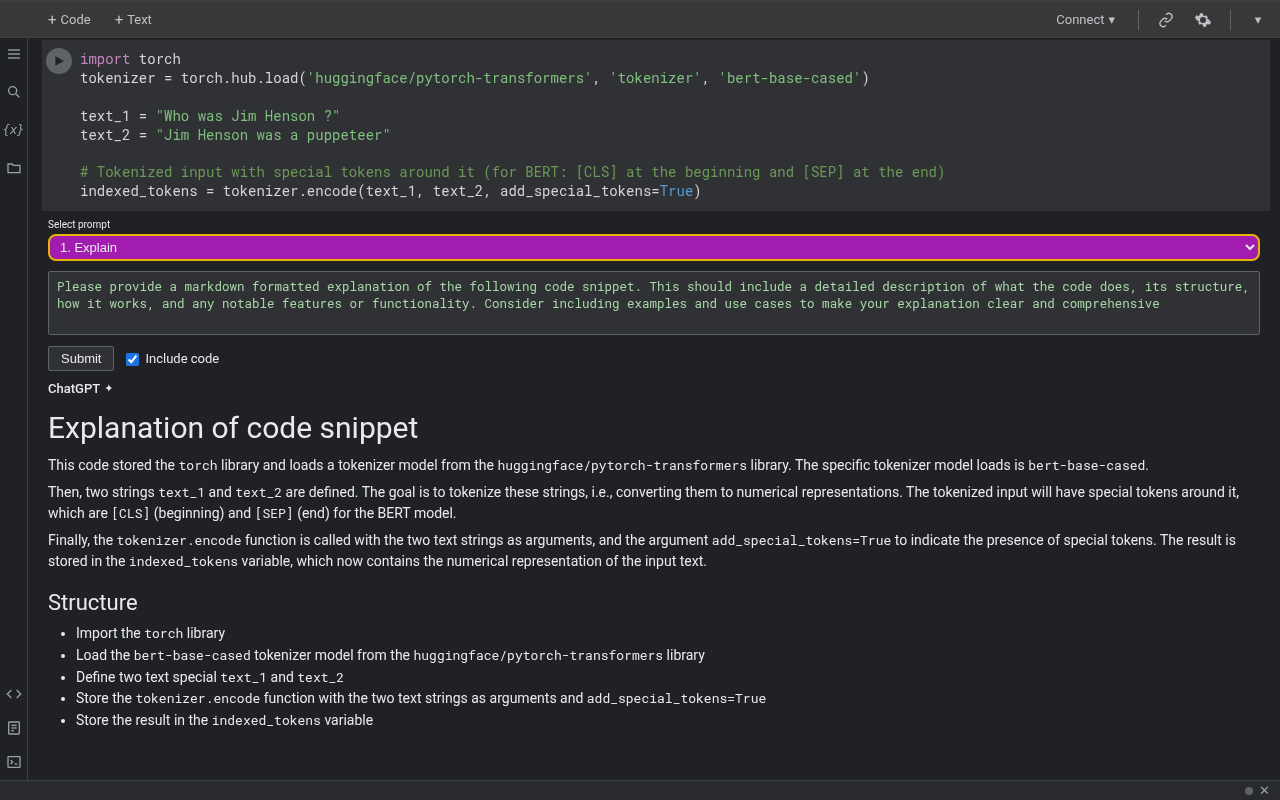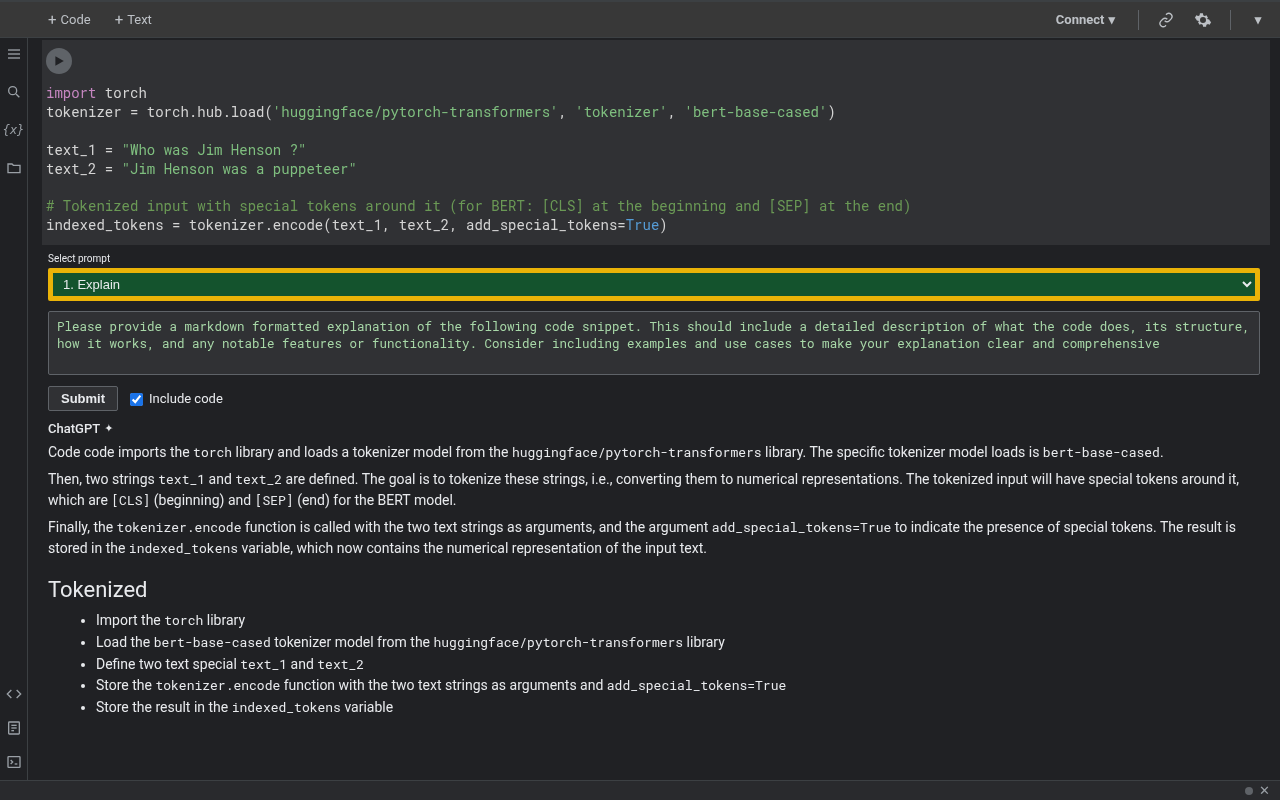--- a/index.html
+++ b/index.html
@@ -22,67 +22,67 @@
   border-bottom: 1px solid #3c4043;
   background: #383838;
 }
 .toolbar-left { display: flex; gap: 4px; }
 .toolbar-btn {
   display: flex; align-items: center; gap: 4px;
   padding: 4px 10px; color: #bdc1c6; cursor: pointer;
   border-radius: 4px; font-size: 13px;
 }
 .plus { font-size: 15px; }
-.toolbar-right { margin-left: auto; display: flex; align-items: center; gap: 9px; font-weight: bold; }
+.toolbar-right { margin-left: auto; display: flex; align-items: center; gap: 9px; }
 .connect-btn { padding: 4px 10px; color: #bdc1c6; display:flex; align-items:center; gap:4px; cursor:pointer; }
 .tb-divider { width:1px; height:20px; background:#5f6368; margin:0 4px; }
 .icon-btn { width:28px; height:28px; display:flex; align-items:center; justify-content:center; color:#bdc1c6; cursor:pointer; border-radius:4px; }
 .left-rail {
   position: absolute; left:0; top:38px; bottom:20px; width:28px;
   background:#202124; border-right:1px solid #3c4043;
   display:flex; flex-direction:column; align-items:center; padding-top:6px; gap:18px;
 }
 .rail-icon { width:20px; height:20px; display:flex; align-items:center; justify-content:center; color:#9aa0a6; cursor:pointer; }
 .rail-bottom { margin-top:auto; margin-bottom:8px; display:flex; flex-direction:column; gap:14px; align-items:center; }
 .main {
   position:absolute; left:28px; right:0; top:38px; bottom:20px;
   overflow-y:auto; overflow-x:hidden;
 }
 .cell-wrap { padding: 0 10px 0 14px; position:relative; }
 .code-cell {
   display:flex; background:#303134; border-radius:0;
-  margin-top:2px; position:relative;flex-direction:column;
+  margin-top:2px; position:relative;
 }
 .run-col { width:34px; display:flex; justify-content:center; padding-top:8px; }
 .run-btn { width:26px; height:26px; border-radius:50%; background:#5f6368; display:flex; align-items:center; justify-content:center; cursor:pointer; }
 .run-btn svg { width:12px; height:12px; fill:#202124; }
 .code-body {
   flex:1; padding:10px 12px 10px 4px;
   font-family: "Roboto Mono", Consolas, monospace; font-size:14px;
   line-height:1.35; white-space:pre; color:#d4d4d4;
 }
 .kw{color:#c586c0}.str{color:#7fbf7f}.cmt{color:#6a9955}.bl{color:#569cd6}
 .cell-top-icons { position:absolute; top:4px; right:14px; display:flex; gap:0; background:#383838; border:1px solid #5f6368; border-radius:4px; padding:2px; }
 .cti { width:24px; height:24px; display:flex; align-items:center; justify-content:center; color:#bdc1c6; cursor:pointer; }
 .tooltip { position:absolute; top:4px; left:636px; background:#5f6368; color:#fff; padding:4px 12px; font-size:12px; border-radius:2px; border:1px solid #80868b; }
 .prompt-section { padding: 8px 20px 0 20px; }
 .sp-label { font-size:10px; color:#e8eaed; margin-bottom:4px; }
-.sp-select { width:100%; background:#14532d; color:#e8eaed; border:5px solid #eab308; padding:3px 6px; font-size:13px; border-radius:2px; }
+.sp-select { width:100%; background:#a21caf; color:#e8eaed; border:2px solid #eab308; padding:3px 6px; font-size:13px; border-radius:8px; }
 .prompt-ta { width:100%; height:64px; margin-top:10px; background:#303134; color:#a8d8a8; border:1px solid #5f6368; padding:6px 8px; font-family:"Roboto Mono",monospace; font-size:12.5px; resize:none; border-radius:2px; line-height:1.35; }
 .submit-row { display:flex; align-items:center; gap:12px; margin-top:8px; }
-.submit-btn { background:#303134; border:1px solid #5f6368; color:#e8eaed; padding:4px 12px; font-size:13px; cursor:pointer; border-radius:2px;font-weight:bold; }
+.submit-btn { background:#303134; border:1px solid #5f6368; color:#e8eaed; padding:4px 12px; font-size:13px; cursor:pointer; border-radius:2px; }
 .inc-code { display:flex; align-items:flex-end; gap:6px; font-size:13px; color:#e8eaed; }
 .inc-code input { accent-color:#1a73e8; }
 .cg-line { display:flex; align-items:center; gap:4px; margin-top:10px; font-size:13px; color:#e8eaed; font-weight:500; }
 .output { padding: 0 20px 80px 20px; color:#e8eaed; }
 .output h1 { font-size:30px; font-weight:400; margin:14px 0 10px 0; }
 .output h2 { font-size:22px; font-weight:400; margin:18px 0 8px 0; }
 .output p { font-size:14px; line-height:1.5; margin:6px 0; }
 .output ul { padding-left:28px; margin:4px 0; }
-.output li { font-size:14px; line-height:1.55;margin-left:20px; }
+.output li { font-size:14px; line-height:1.55; }
 code.m { font-family:"Roboto Mono",monospace; font-size:13px; }
 .bottom-bar { position:absolute; bottom:0; left:0; right:0; height:20px; background:#292a2d; border-top:1px solid #3c4043; display:flex; align-items:center; justify-content:flex-end; padding-right:10px; gap:6px; }
 .dot { width:8px; height:8px; border-radius:50%; background:#5f6368; }
 svg { display:block; }
 </style>
 </head>
 <body>
 
 <div class="top-border"></div>
 
@@ -225,24 +225,25 @@
           <span>Include code</span>
         </label>
     </div>
     <div class="cg-line">
         <span>ChatGPT</span>
         <span style="font-size:11px">✦</span>
       </div>
   </div>
 
   <div class="output">
-    <p><span>Code code imports the </span><code class="m">torch</code><span> library and loads a tokenizer model from the </span><code class="m">huggingface/pytorch-transformers</code><span> library. The specific tokenizer model loads is </span><code class="m">bert-base-cased</code><span>.</span></p>
+    <h1>Explanation of code snippet</h1>
+    <p><span>This code stored the </span><code class="m">torch</code><span> library and loads a tokenizer model from the </span><code class="m">huggingface/pytorch-transformers</code><span> library. The specific tokenizer model loads is </span><code class="m">bert-base-cased</code><span>.</span></p>
     <p><span>Then, two strings </span><code class="m">text_1</code><span> and </span><code class="m">text_2</code><span> are defined. The goal is to tokenize these strings, i.e., converting them to numerical representations. The tokenized input will have special tokens around it, which are </span><code class="m">[CLS]</code><span> (beginning) and </span><code class="m">[SEP]</code><span> (end) for the BERT model.</span></p>
     <p><span>Finally, the </span><code class="m">tokenizer.encode</code><span> function is called with the two text strings as arguments, and the argument </span><code class="m">add_special_tokens=True</code><span> to indicate the presence of special tokens. The result is stored in the </span><code class="m">indexed_tokens</code><span> variable, which now contains the numerical representation of the input text.</span></p>
-    <h2>Tokenized</h2>
+    <h2>Structure</h2>
     <ul>
       <li><span>Import the </span><code class="m">torch</code><span> library</span></li>
       <li><span>Load the </span><code class="m">bert-base-cased</code><span> tokenizer model from the </span><code class="m">huggingface/pytorch-transformers</code><span> library</span></li>
       <li><span>Define two text special </span><code class="m">text_1</code><span> and </span><code class="m">text_2</code></li>
       <li><span>Store the </span><code class="m">tokenizer.encode</code><span> function with the two text strings as arguments and </span><code class="m">add_special_tokens=True</code></li>
       <li><span>Store the result in the </span><code class="m">indexed_tokens</code><span> variable</span></li>
     </ul>
 
   </div>
 </div>

